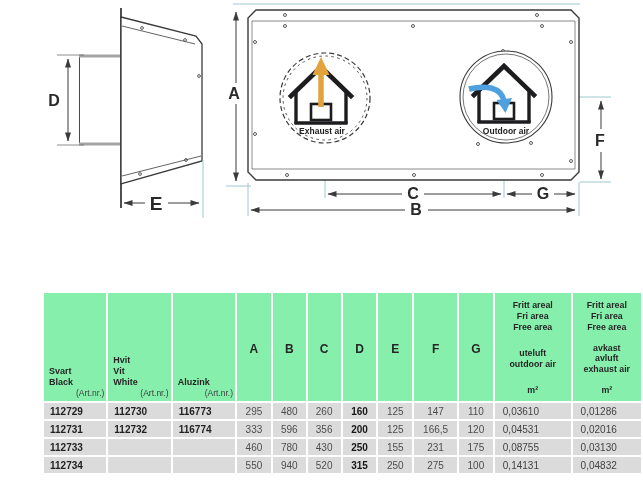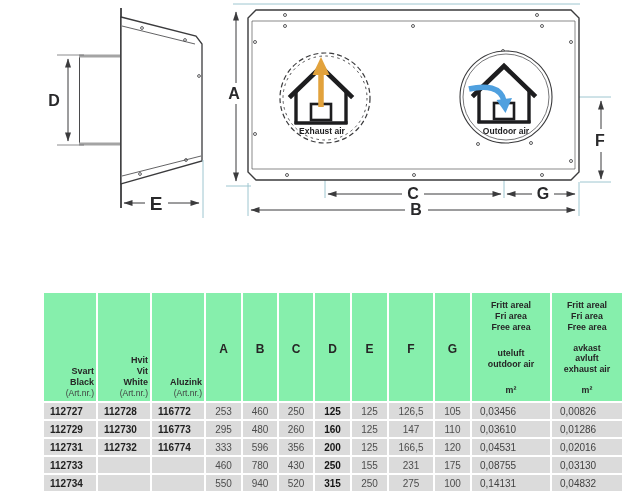--- a/index.html
+++ b/index.html
@@ -9,22 +9,22 @@
   .diagram{position:absolute;left:0;top:0;}
   .dimtxt{font-family:"Liberation Sans",sans-serif;font-weight:bold;fill:#29292b;}
   .circtxt{font-family:"Liberation Sans",sans-serif;font-weight:bold;fill:#1d1d1f;}
 
   
   .table-wrap{position:absolute;left:42px;top:291px;}
   table{border-collapse:separate;border-spacing:2px;table-layout:fixed;}
   th{background:#86efac;height:108px;padding:0;font-weight:bold;color:#262626;vertical-align:bottom;}
   td{background:#dbdbdb;height:16px;padding:0;font-size:10px;color:#4d4d4d;white-space:nowrap;}
   th .bot{display:flex;flex-direction:column;justify-content:flex-end;height:104px;padding:0 2px 3px 5px;
-          text-align:right;font-size:9px;line-height:1.22;}
-  th .artnr{font-weight:normal;font-size:8.5px;color:#3e3e3e;}
+          text-align:left;font-size:9px;line-height:1.22;}
+  th .artnr{font-weight:normal;font-size:8.5px;color:#3e3e3e;margin-left:27px;}
   th.letter .mid{display:flex;align-items:center;justify-content:center;height:104px;font-size:12px;}
   th.freeh .fw{display:flex;flex-direction:column;justify-content:space-between;height:96px;
                padding:7px 1px 5px;text-align:center;font-size:8.8px;line-height:1.25;}
   td.art{font-weight:bold;color:#222222;padding-left:6px;}
   td.dim{text-align:center;}
   td.dimD{text-align:center;font-weight:bold;color:#161616;}
   td.free{padding-left:8px;color:#424242;}
 </style>
 </head>
 <body>
@@ -256,34 +256,20 @@
             <div>avluft</div>
             <div>exhaust air</div>
           </div>
           <div>m²</div>
         </div>
           </th>
       </tr>
     </thead>
     <tbody>
       <tr>
-        <td class="art">112727</td>
-        <td class="art">112728</td>
-        <td class="art">116772</td>
-        <td class="dim">253</td>
-        <td class="dim">460</td>
-        <td class="dim">250</td>
-        <td class="dimD">125</td>
-        <td class="dim">125</td>
-        <td class="dim">126,5</td>
-        <td class="dim">105</td>
-        <td class="free">0,03456</td>
-        <td class="free">0,00826</td>
-      </tr>
-      <tr>
         <td class="art">112729</td>
         <td class="art">112730</td>
         <td class="art">116773</td>
         <td class="dim">295</td>
         <td class="dim">480</td>
         <td class="dim">260</td>
         <td class="dimD">160</td>
         <td class="dim">125</td>
         <td class="dim">147</td>
         <td class="dim">110</td>

